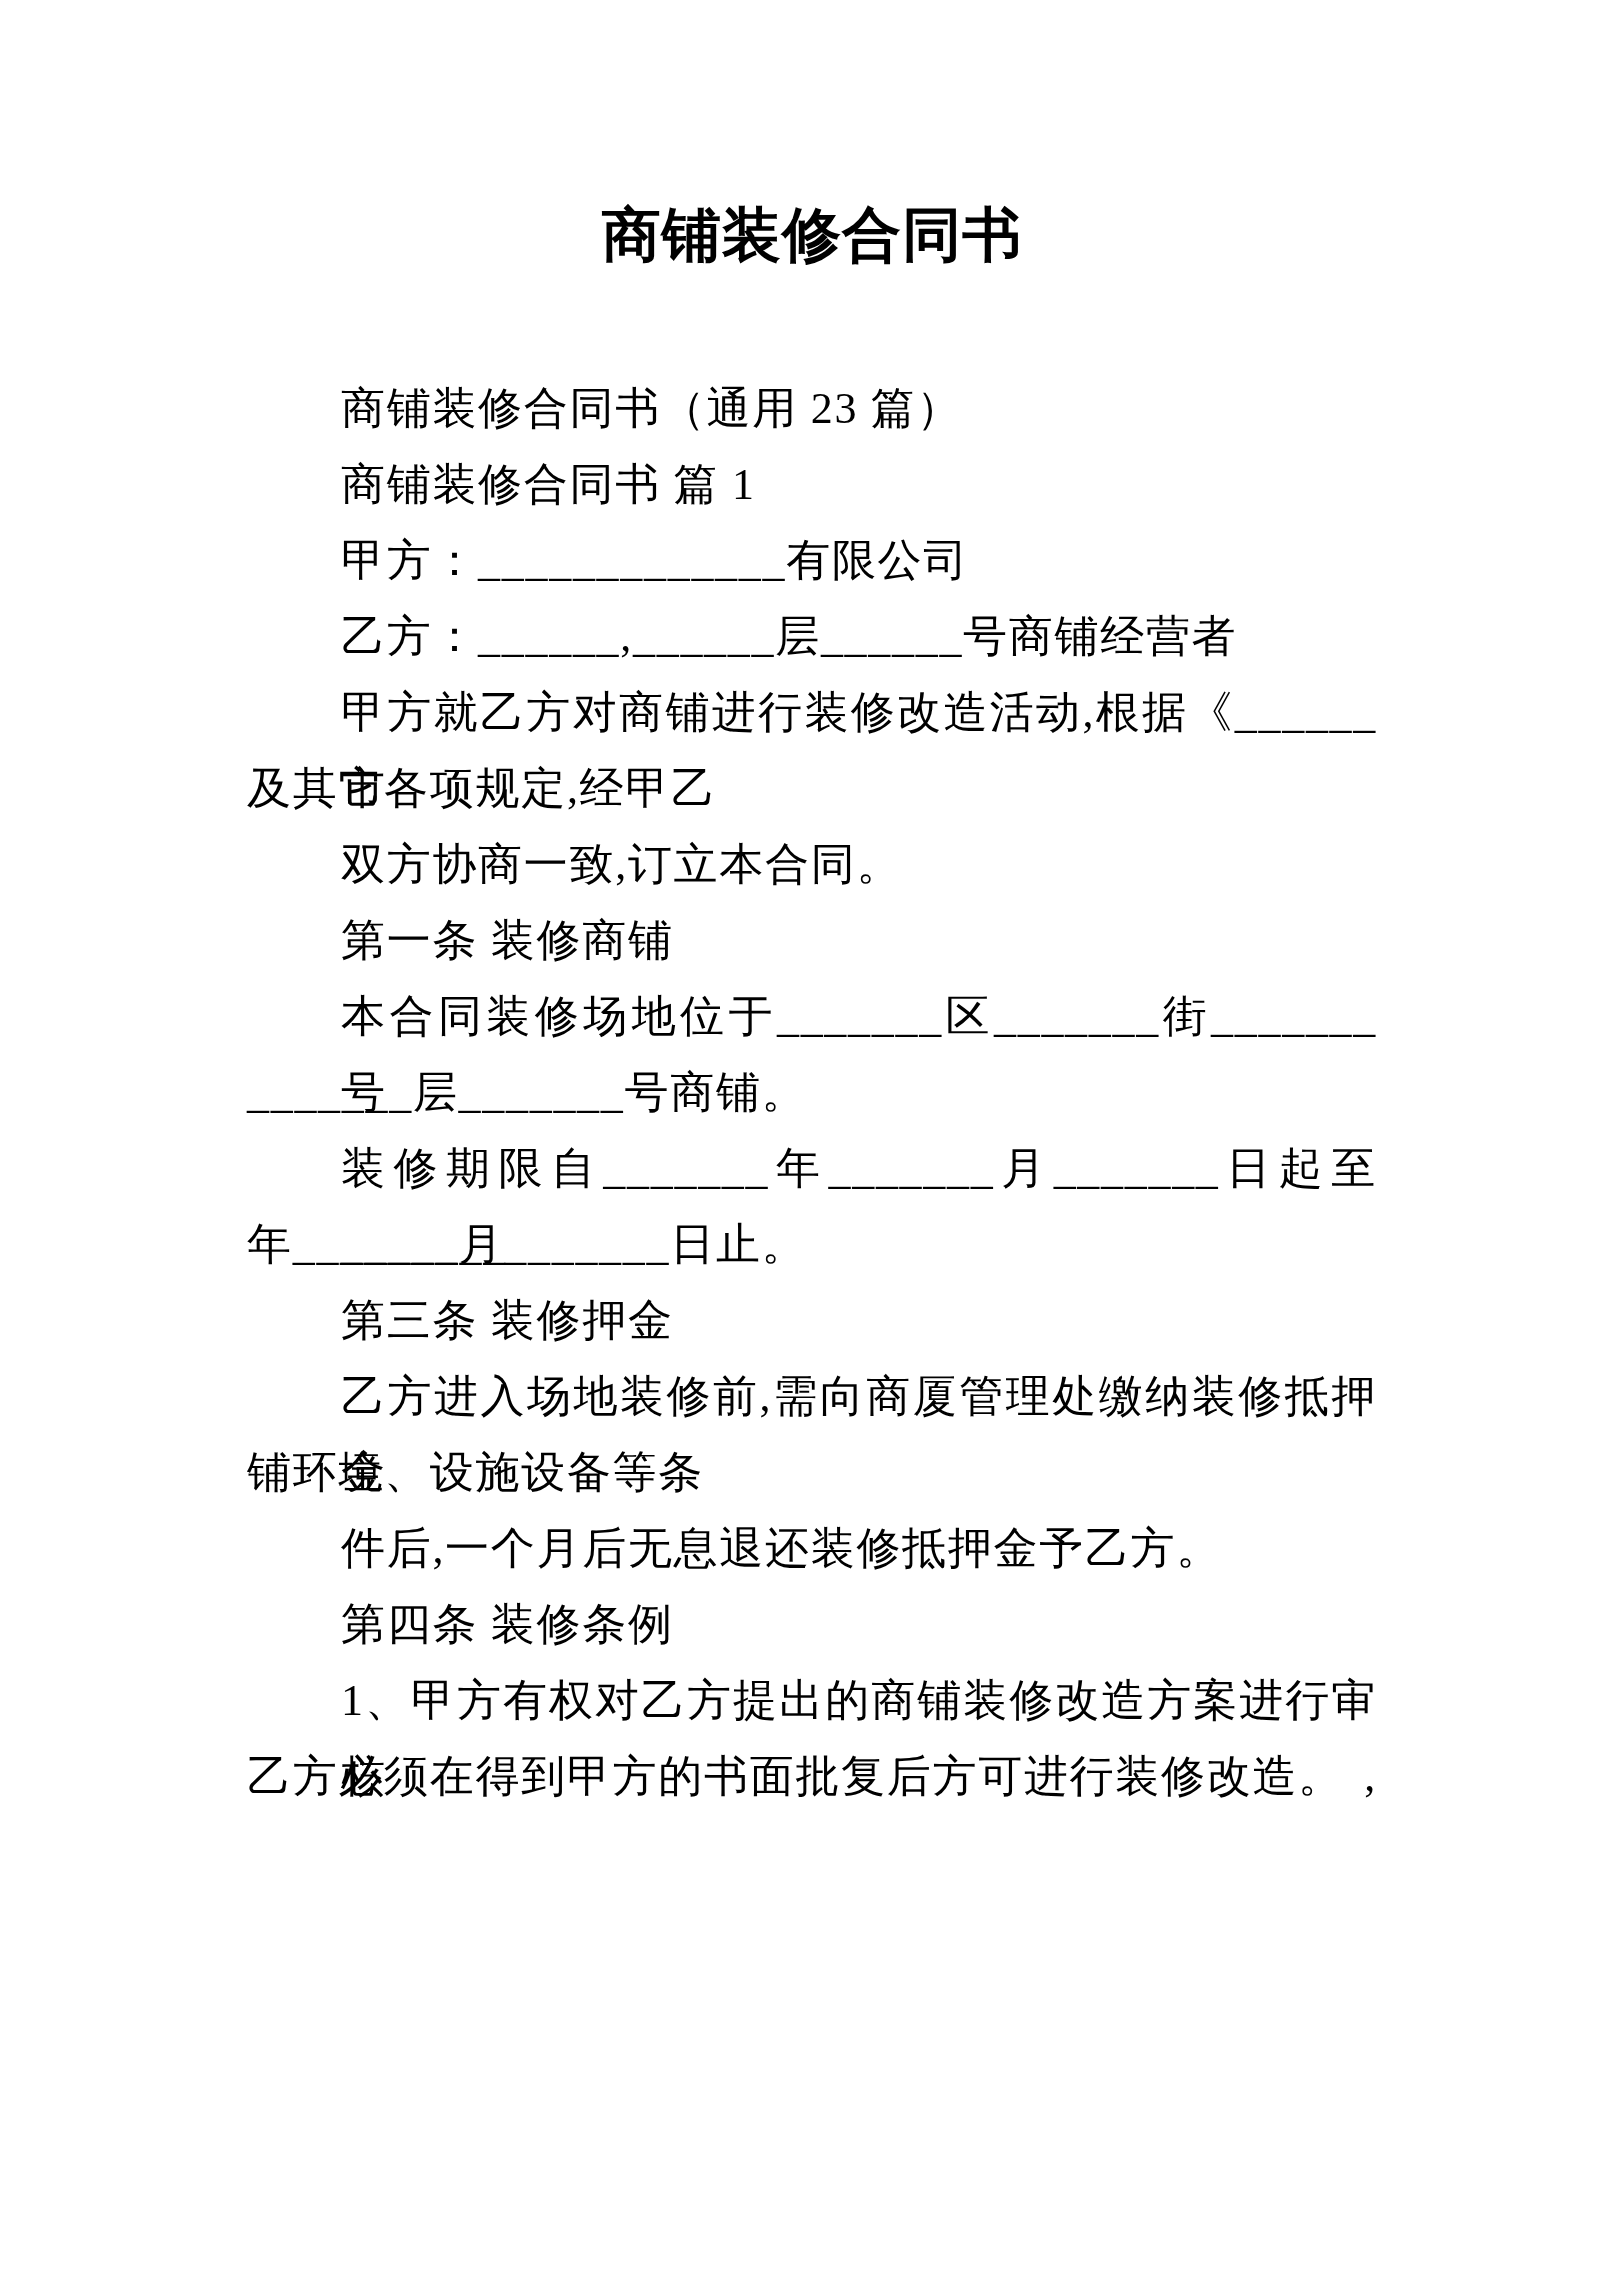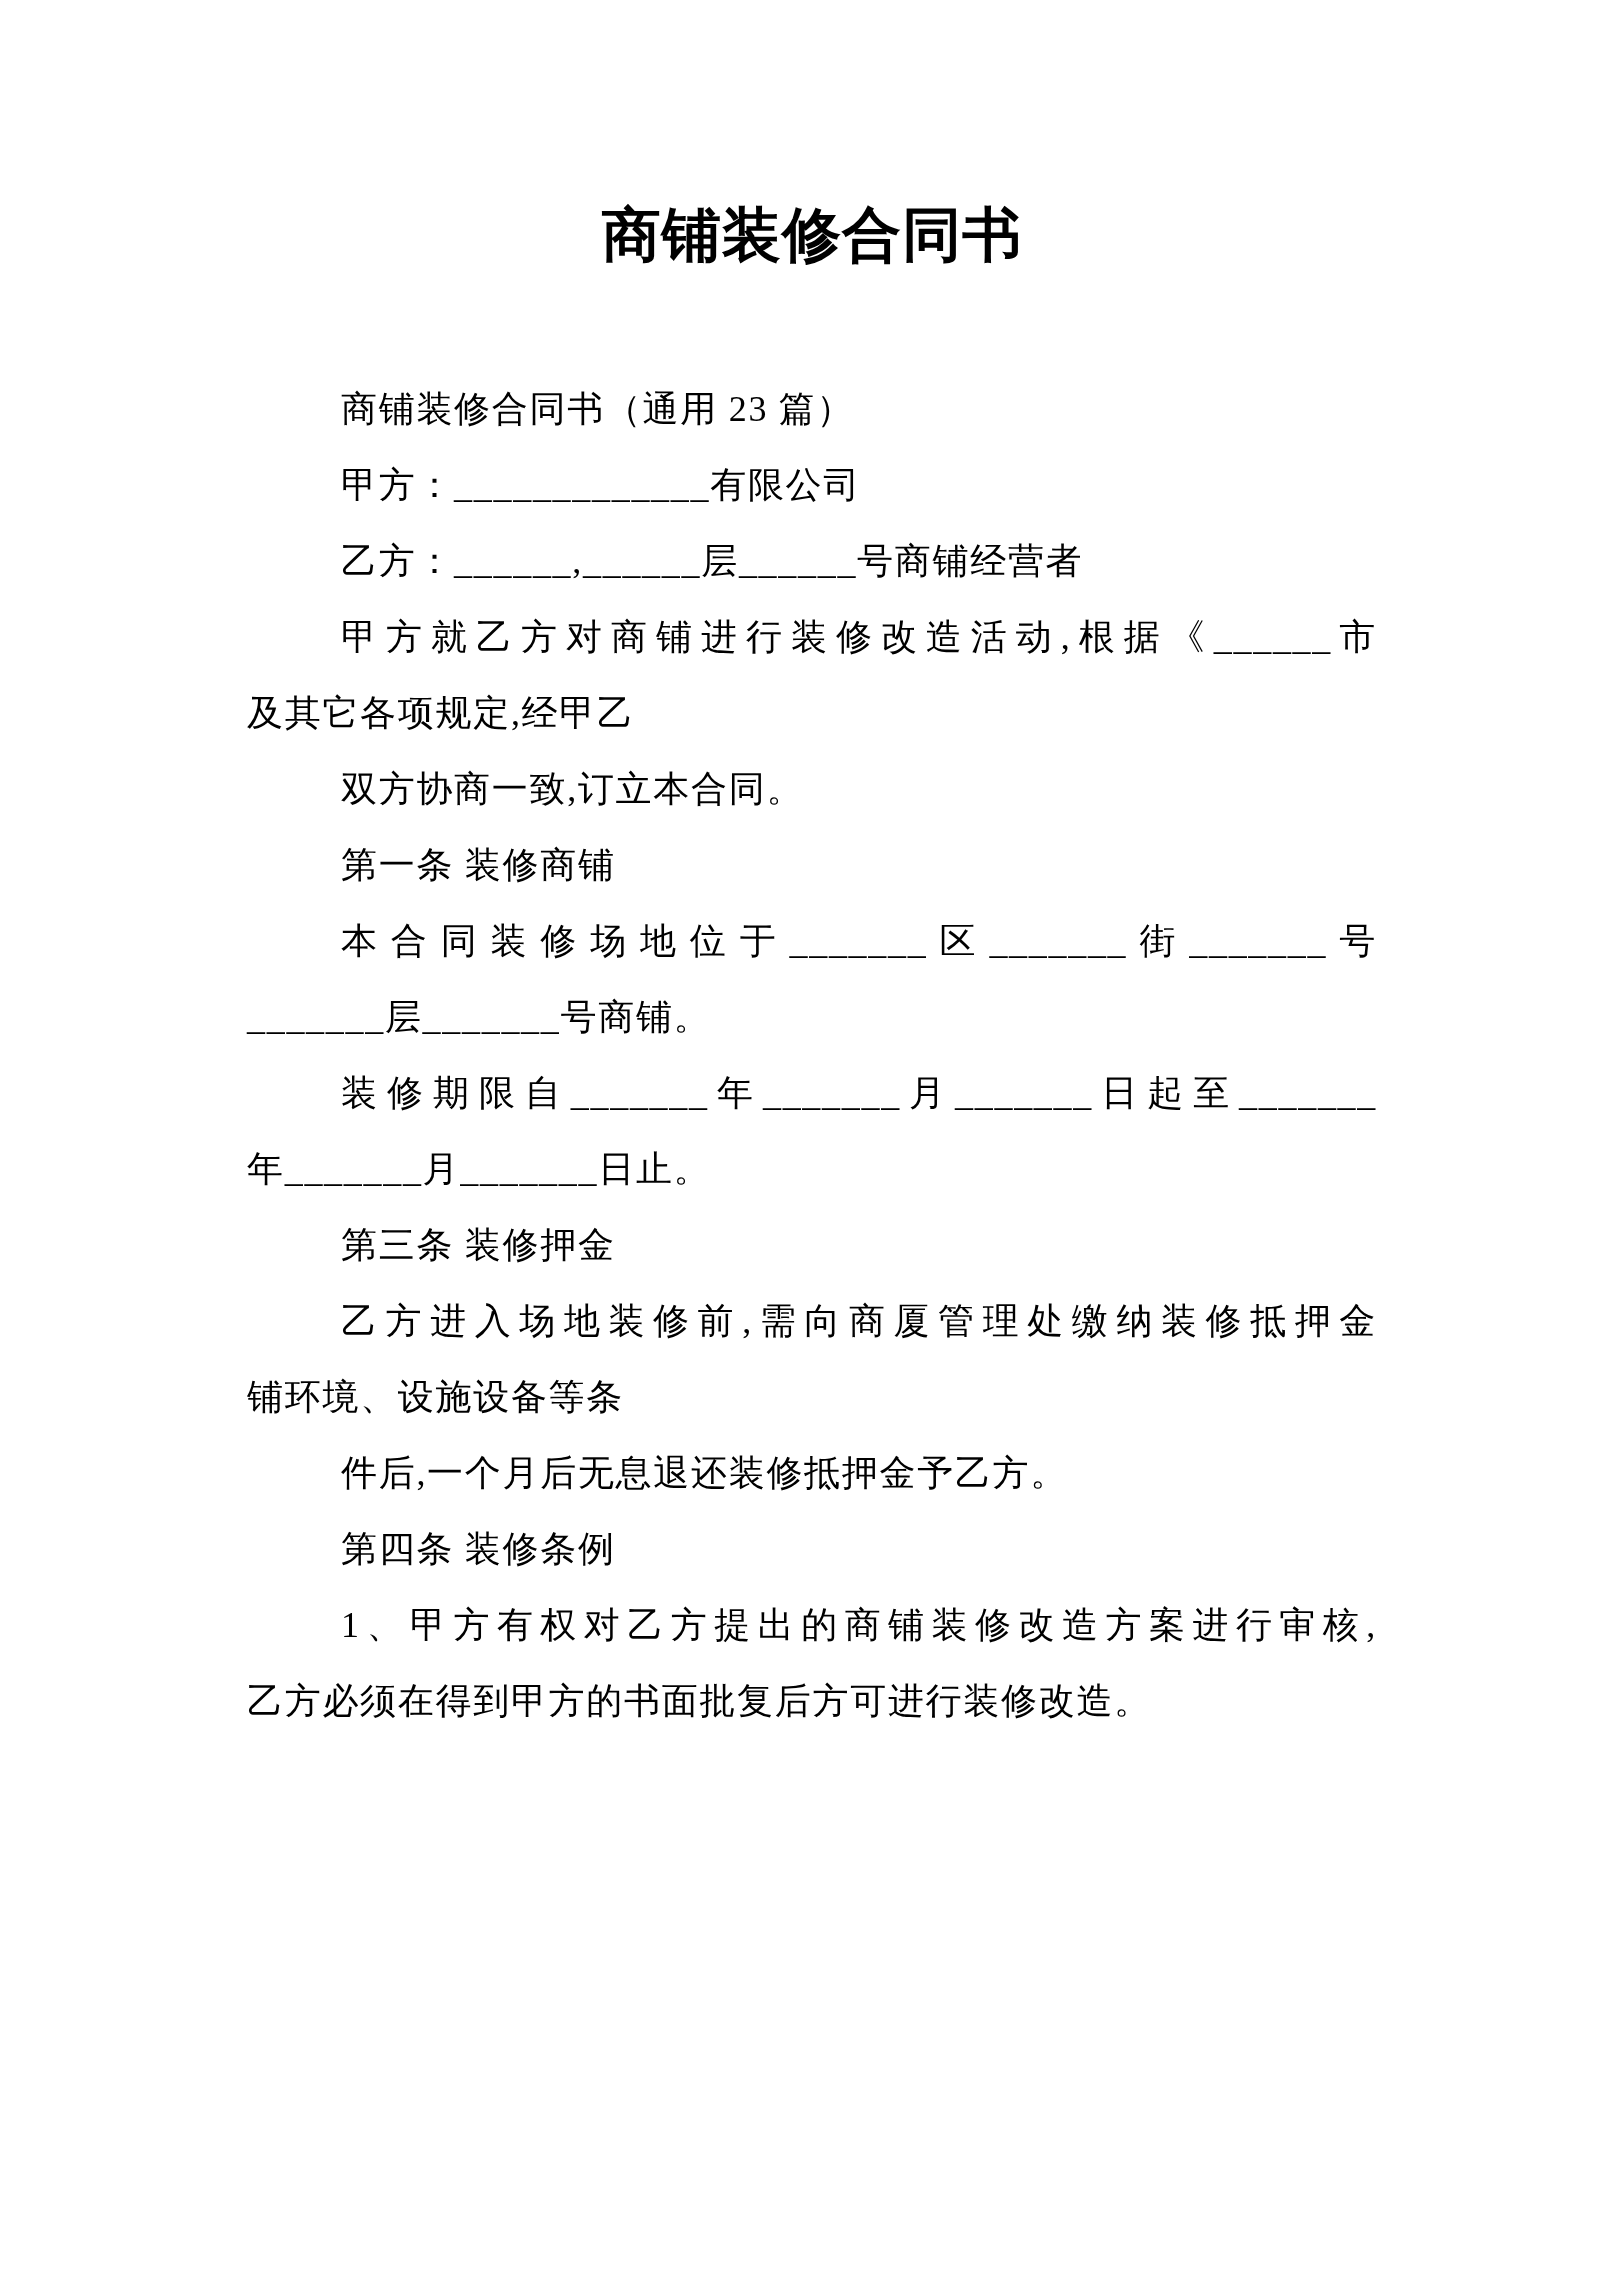--- a/index.html
+++ b/index.html
@@ -28,21 +28,21 @@
     font-size: 59px;
     font-weight: bold;
     line-height: 84px;
     letter-spacing: 1.1px;
     white-space: nowrap;
   }
   .doc-body {
     margin-top: 94px;
   }
   .line {
-    font-size: 36px;
+    font-size: 44px;
     line-height: 76px;
     height: 76px;
     letter-spacing: 1.7px;
     white-space: nowrap;
     text-align: left;
   }
   .line.indent {
     padding-left: 94px;
   }
   .line.fill {
@@ -53,20 +53,21 @@
   }
 </style>
 </head>
 <body>
 
 <div class="page">
   <div class="content">
     <div class="doc-title">商铺装修合同书</div>
     <div class="doc-body">
         <div class="line indent">商铺装修合同书（通用 23 篇）</div>
+        <div class="line indent">商铺装修合同书 篇 1</div>
         <div class="line indent">甲方：_____________有限公司</div>
         <div class="line indent">乙方：______,______层______号商铺经营者</div>
         <div class="line indent fill">甲方就乙方对商铺进行装修改造活动,根据《______市</div>
         <div class="line">及其它各项规定,经甲乙</div>
         <div class="line indent">双方协商一致,订立本合同。</div>
         <div class="line indent">第一条 装修商铺</div>
         <div class="line indent fill">本合同装修场地位于_______区_______街_______号</div>
         <div class="line">_______层_______号商铺。</div>
         <div class="line indent fill">装修期限自_______年_______月_______日起至_______</div>
         <div class="line">年_______月_______日止。</div>

